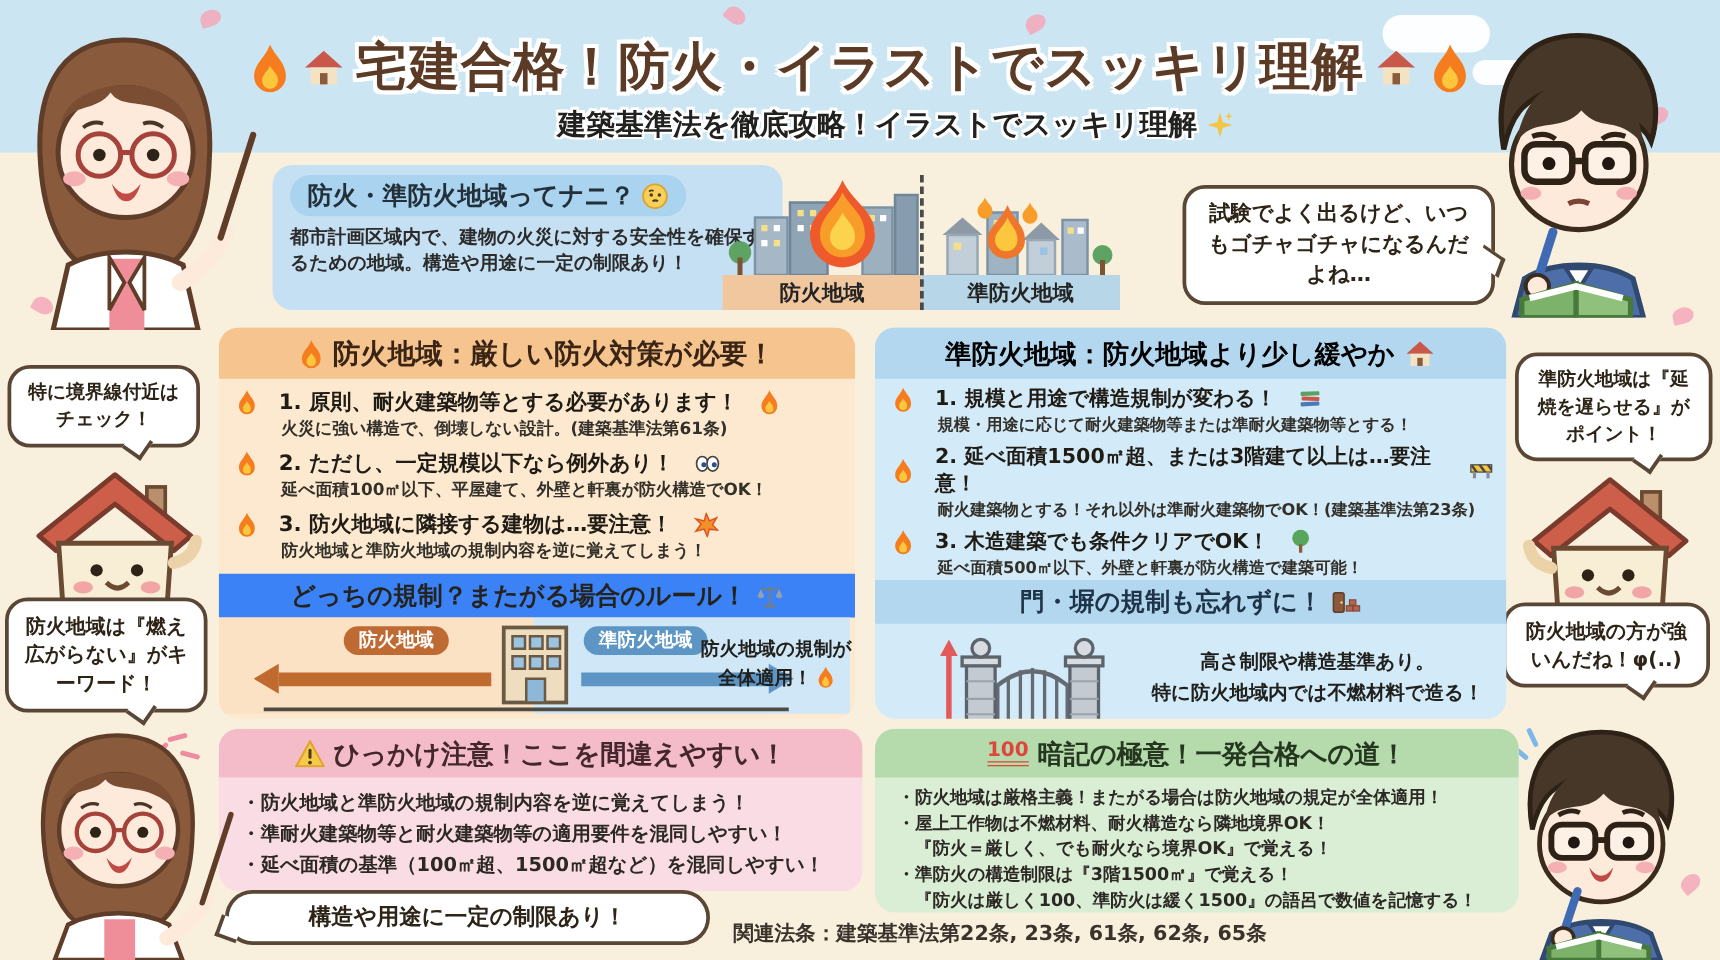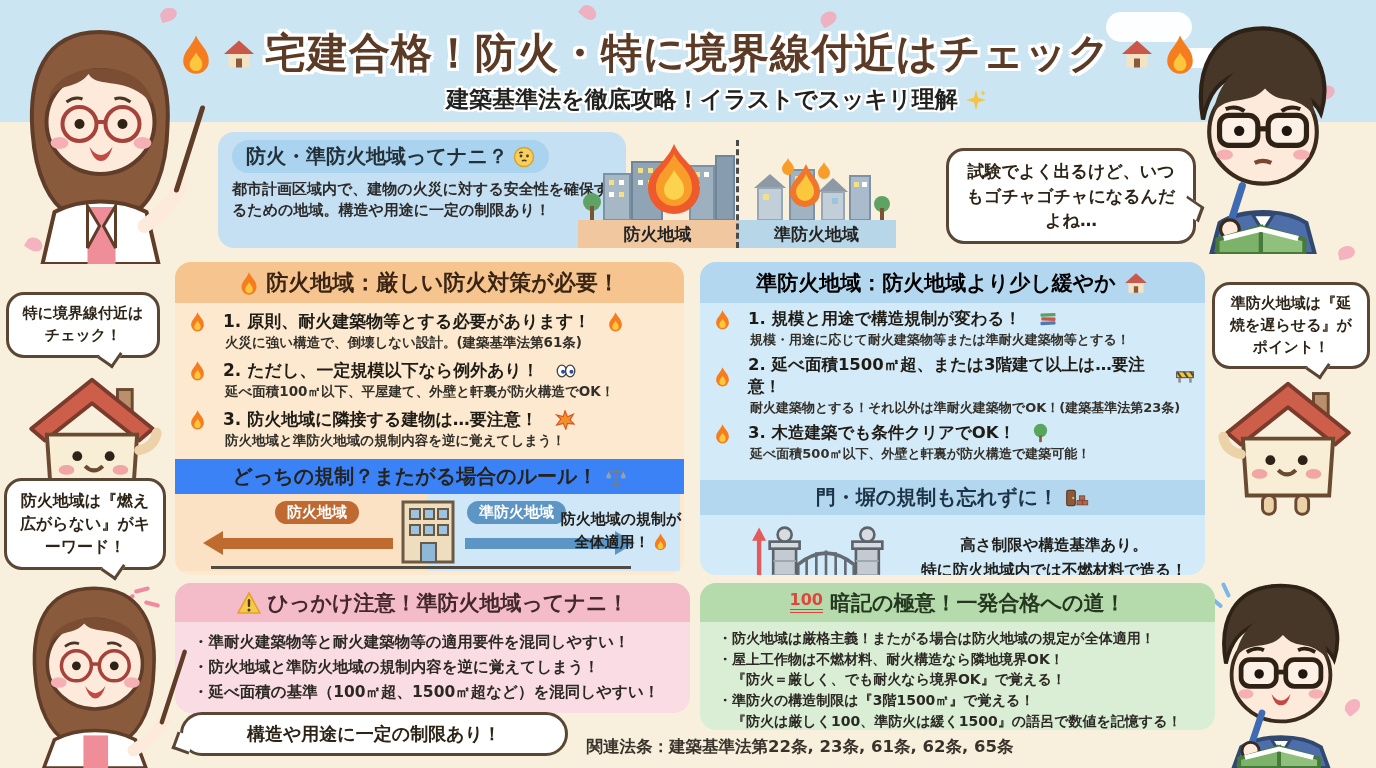--- a/index.html
+++ b/index.html
@@ -55,21 +55,21 @@
   .pill.orange{left:100px;background:#c06a33;}
   .pill.blue{left:292px;background:#5d95c5;}
   .arrow{position:absolute;top:44px;height:11px;}
   .arrow.left{left:48px;width:170px;background:#bf6a2e;}
   .arrow.left:before{content:"";position:absolute;left:-20px;top:-7px;border:12.5px solid transparent;border-right:20px solid #bf6a2e;border-left:0;}
   .arrow.right{left:290px;width:150px;background:#5d95c5;}
   .arrow.right:before{content:"";position:absolute;right:-20px;top:-7px;border:12.5px solid transparent;border-left:20px solid #5d95c5;border-right:0;}
   .straddle-note{position:absolute;left:384px;top:14px;width:124px;text-align:center;font-size:15px;font-weight:900;color:#21201c;line-height:1.5;}
   .ground-line{position:absolute;left:36px;top:72px;width:420px;border-top:3px solid #4f4a42;}
 
-  .gate-header{height:35px;background:#b2d7ef;font-size:20px;color:#1d3347;margin-top:17px;}
+  .gate-header{height:35px;background:#b2d7ef;font-size:20px;color:#1d3347;margin-top:1px;}
   .gate-body{position:relative;height:89px;}
   .gate-text{position:absolute;left:208px;top:18px;width:292px;text-align:center;font-size:15.5px;font-weight:900;color:#20201d;line-height:1.6;}
 
   .trap-panel{left:175px;top:583px;width:515px;height:130px;background:#fadde4;}
   .trap-panel .panel-header{height:39px;background:#f4bcc8;font-size:21px;color:#43272c;}
   .bullets{padding:8px 12px 0 18px;}
   .bullet-line{font-size:15.5px;font-weight:800;color:#2c2824;line-height:1.62;}
   .memory-panel{left:700px;top:583px;width:515px;height:147px;background:#d9eed5;}
   .memory-panel .panel-header{height:39px;background:#b5dbad;font-size:21px;color:#25381f;}
   .memory-panel .bullets{padding-top:6px;}
@@ -116,21 +116,21 @@
           <path d="M12 13 C13.8 16.5 16.5 17.5 16.5 21.5 A4.5 4.5 0 0 1 7.5 21.5 C7.5 18 10.4 16.6 12 13 Z" fill="#fcc63d"></path>
         </svg>
       </span>
     <span class="icon">
         <svg width="36" height="34" viewBox="0 0 24 22">
           <polygon points="2,11 12,2 22,11" fill="#c9584a"></polygon>
           <rect x="5" y="11" width="14" height="9" fill="#f3e3c2"></rect>
           <rect x="10" y="14" width="4" height="6" fill="#8a5a3b"></rect>
         </svg>
       </span>
-    <span class="title-text">宅建合格！防火・特に境界線付近はチェック</span>
+    <span class="title-text">宅建合格！防火・イラストでスッキリ理解</span>
     <span class="icon">
         <svg width="36" height="34" viewBox="0 0 24 22">
           <polygon points="2,11 12,2 22,11" fill="#c9584a"></polygon>
           <rect x="5" y="11" width="14" height="9" fill="#f3e3c2"></rect>
           <rect x="10" y="14" width="4" height="6" fill="#8a5a3b"></rect>
         </svg>
       </span>
     <span class="icon">
         <svg width="34" height="40" viewBox="0 0 24 28">
           <path d="M12 1 C15 8 21 11 21 19 A9 9 0 0 1 3 19 C3 12 9 9 12 1 Z" fill="#f57d1f"></path>
@@ -289,20 +289,21 @@
       <path d="M22 86 q-16 -4 -18 -18" stroke="#ecd2a8" stroke-width="10" fill="none" stroke-linecap="round"></path>
       <circle cx="52" cy="92" r="5" fill="#2f2317"></circle>
         <circle cx="85" cy="92" r="5" fill="#2f2317"></circle>
       <ellipse cx="41" cy="106" rx="8" ry="5" fill="#f2a5a5"></ellipse>
         <ellipse cx="96" cy="106" rx="8" ry="5" fill="#f2a5a5"></ellipse>
       <path d="M60 102 q9 9 18 0" stroke="#6b4a32" stroke-width="4" fill="none"></path>
       <rect x="44" y="128" width="13" height="19" rx="6" fill="#ecd2a8" stroke="#6b4a32" stroke-width="3"></rect>
       <rect x="78" y="128" width="13" height="19" rx="6" fill="#ecd2a8" stroke="#6b4a32" stroke-width="3"></rect>
     </svg>
   </div>
+  <div class="bubble tail-b" style="left:1202px;top:482px;width:166px;font-size:16px;">防火地域の方が強いんだね！φ(..)</div>
 
   <div class="panel fire-panel">
     <div class="panel-header">
       <span class="icon">
           <svg width="20" height="24" viewBox="0 0 24 28">
             <path d="M12 1 C15 8 21 11 21 19 A9 9 0 0 1 3 19 C3 12 9 9 12 1 Z" fill="#f57d1f"></path>
             <path d="M12 13 C13.8 16.5 16.5 17.5 16.5 21.5 A4.5 4.5 0 0 1 7.5 21.5 C7.5 18 10.4 16.6 12 13 Z" fill="#fcc63d"></path>
           </svg>
         </span>
       <span>防火地域：厳しい防火対策が必要！</span>
@@ -523,25 +524,25 @@
 
   <div class="panel trap-panel">
     <div class="panel-header">
       <span class="icon">
           <svg width="24" height="22" viewBox="0 0 24 22">
             <polygon points="12,1 23,21 1,21" fill="#f7c948" stroke="#e0a32e" stroke-width="1.6"></polygon>
             <rect x="10.8" y="7" width="2.4" height="8" rx="1.2" fill="#4a3a10"></rect>
             <circle cx="12" cy="18" r="1.5" fill="#4a3a10"></circle>
           </svg>
         </span>
-      <span>ひっかけ注意！準防火地域ってナニ！</span>
+      <span>ひっかけ注意！ここを間違えやすい！</span>
     </div>
     <div class="bullets">
+      <div class="bullet-line">・防火地域と準防火地域の規制内容を逆に覚えてしまう！</div>
       <div class="bullet-line">・準耐火建築物等と耐火建築物等の適用要件を混同しやすい！</div>
-      <div class="bullet-line">・防火地域と準防火地域の規制内容を逆に覚えてしまう！</div>
       <div class="bullet-line">・延べ面積の基準（100㎡超、1500㎡超など）を混同しやすい！</div>
     </div>
   </div>
 
   <div class="panel memory-panel">
     <div class="panel-header">
       <span class="hundred">100</span>
       <span>暗記の極意！一発合格への道！</span>
     </div>
     <div class="bullets">

